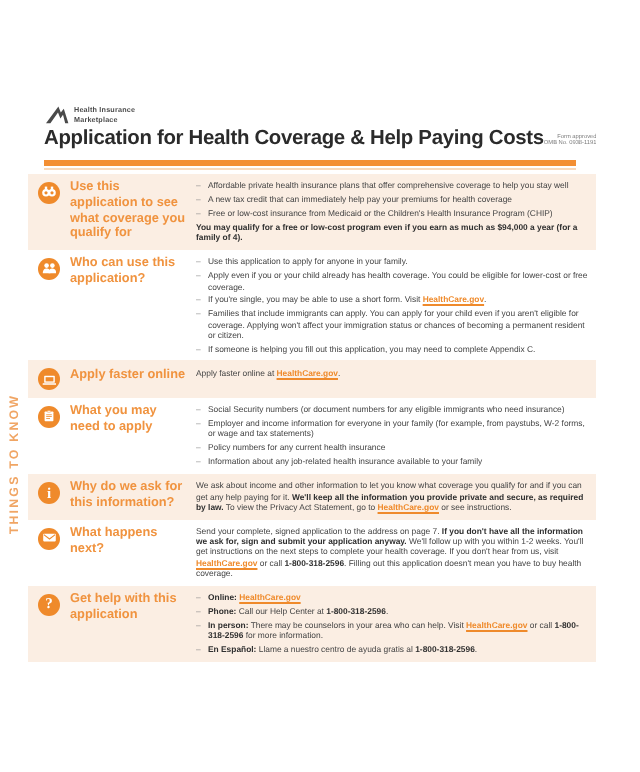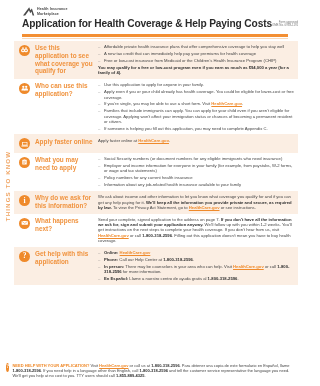--- a/index.html
+++ b/index.html
@@ -4,21 +4,21 @@
 <style>
   html,body{margin:0;padding:0;}
   body{
     width:298px;height:386px;background:#ffffff;
     font-family:"Liberation Sans",sans-serif;
     color:#3f3f3f;overflow:hidden;
   }
   .page{position:relative;width:298px;height:386px;box-sizing:border-box;}
 
   
-  .header{padding:6px 10px 0 22px;}
+  .header{padding:6px 10px 0 22px;margin-top:46px;}
   .logo{display:flex;align-items:center;gap:2px;margin-bottom:1px;}
   .logo-mark{
     width:13px;height:11px;flex:none;position:relative;
   }
   .logo-mark svg{display:block;}
   .logo-text{
     font-size:3.6px;line-height:4.2px;color:#4a4a4a;font-weight:bold;
     letter-spacing:.1px;
   }
   .title-row{display:flex;align-items:flex-end;justify-content:space-between;}

